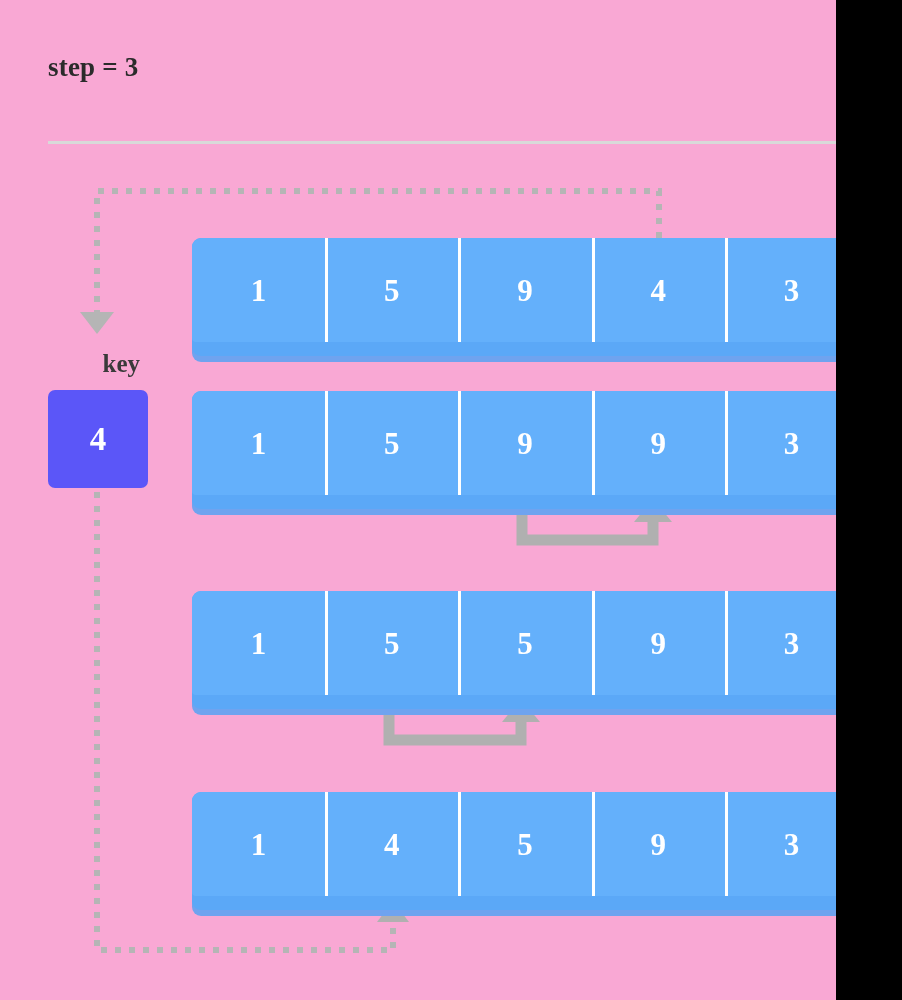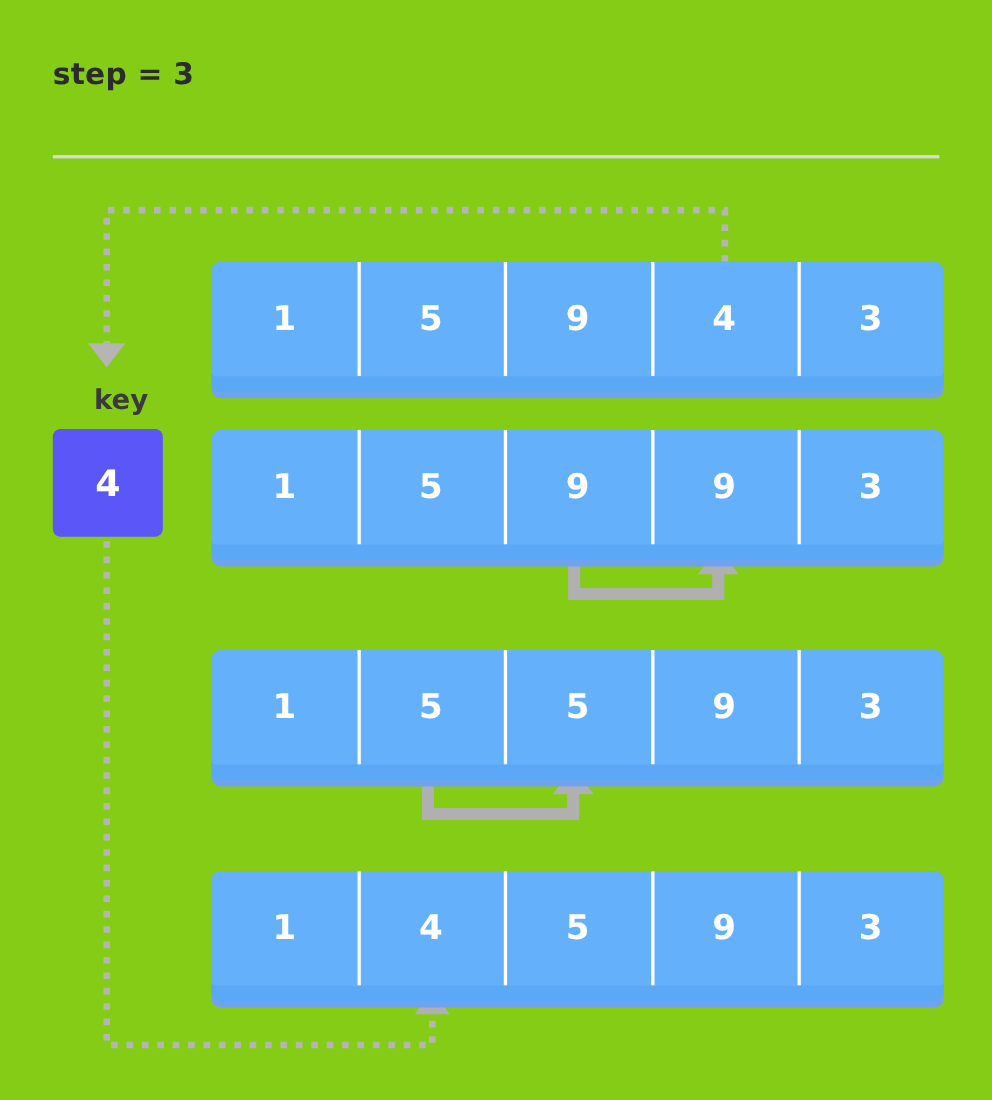--- a/index.html
+++ b/index.html
@@ -5,24 +5,25 @@
   html, body {
     margin: 0;
     padding: 0;
     background: #000000;
   }
   body {
     font-family: "DejaVu Sans", "Liberation Sans", sans-serif;
   }
   #stage {
     position: relative;
-    width: 902px;
+    width: 836px;
     height: 1000px;
-    background: #84cc16;
+    background: #f9a8d4;
     overflow: hidden;
+    font-family: Liberation Serif, serif;
   }
 
   
   .step-title {
     position: absolute;
     left: 48px;
     top: 54px;
     font-size: 27px;
     font-weight: bold;
     color: #2b2b2b;
@@ -35,24 +36,24 @@
     left: 48px;
     top: 141px;
     width: 806px;
     height: 3px;
     background: #d9d9d9;
   }
 
   
   .key-label {
     position: absolute;
-    left: 60px;
+    left: 40px;
     top: 351px;
     width: 100px;
-    text-align: center;
+    text-align: right;
     font-size: 25px;
     font-weight: bold;
     color: #3a3a3a;
     line-height: 1;
   }
   .key-box {
     position: absolute;
     left: 48px;
     top: 390px;
     width: 100px;

